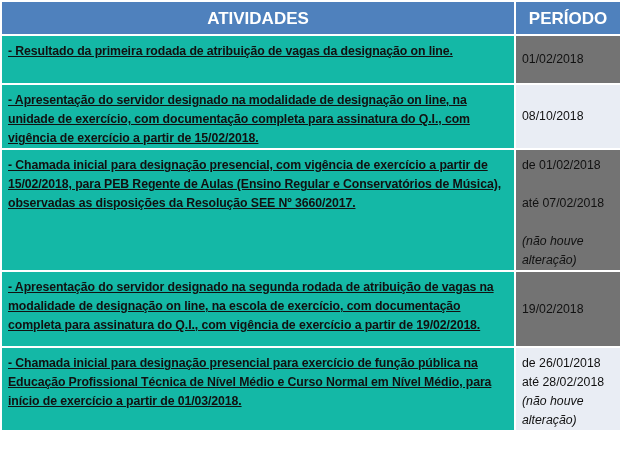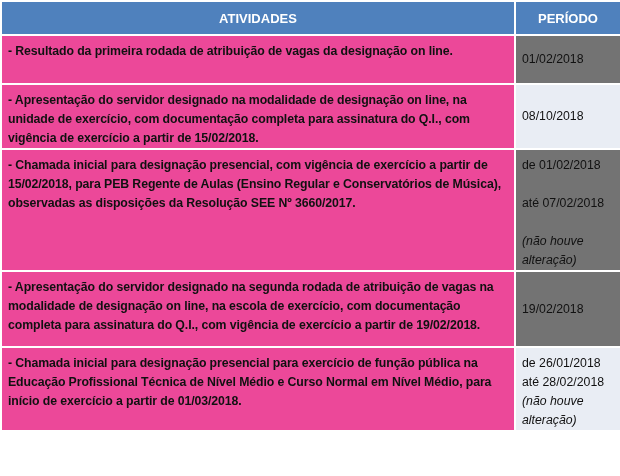--- a/index.html
+++ b/index.html
@@ -1,20 +1,20 @@
 <!DOCTYPE html>
 <html><head>
   <meta charset="utf-8">
   <style>
     html, body { margin: 0; padding: 0; background: #ffffff; }
     body { width: 620px; height: 476px; overflow: hidden; font-family: "Liberation Sans", sans-serif; }
     table { border-collapse: collapse; width: 620px; table-layout: fixed; }
     td, th { border: 2px solid #ffffff; vertical-align: top; font-size: 12.3px; color: #111; line-height: 19px; }
-    th { background: #4f81bd; color: #ffffff; font-weight: bold; height: 30px; vertical-align: middle; font-size: 13px; }
-    td.act { background: #ec4899; padding: 6px 6px 0 6px; font-weight: bold; letter-spacing: -0.1px; }
+    th { background: #4f81bd; color: #ffffff; font-weight: bold; height: 30px; vertical-align: middle; font-size: 17px; }
+    td.act { background: #14b8a6; padding: 6px 6px 0 6px; font-weight: bold; letter-spacing: -0.1px; text-decoration: underline; }
     td.per { padding: 0 6px; vertical-align: middle; }
     tr.odd td.per { background: #737373; margin-left: 31px; }
     tr.even td.per { background: #e9edf4; }
     .per-line { display: block; }
     .per-it { font-style: italic; }
     tr.r3 td.per { vertical-align: top; padding-top: 6px; }
     tr.r3 .per-line { margin-bottom: 19px; }
     tr.r3 .per-it { margin-bottom: 0; }
     tr.r6 td.per { vertical-align: top; padding-top: 6px; }
   </style>

